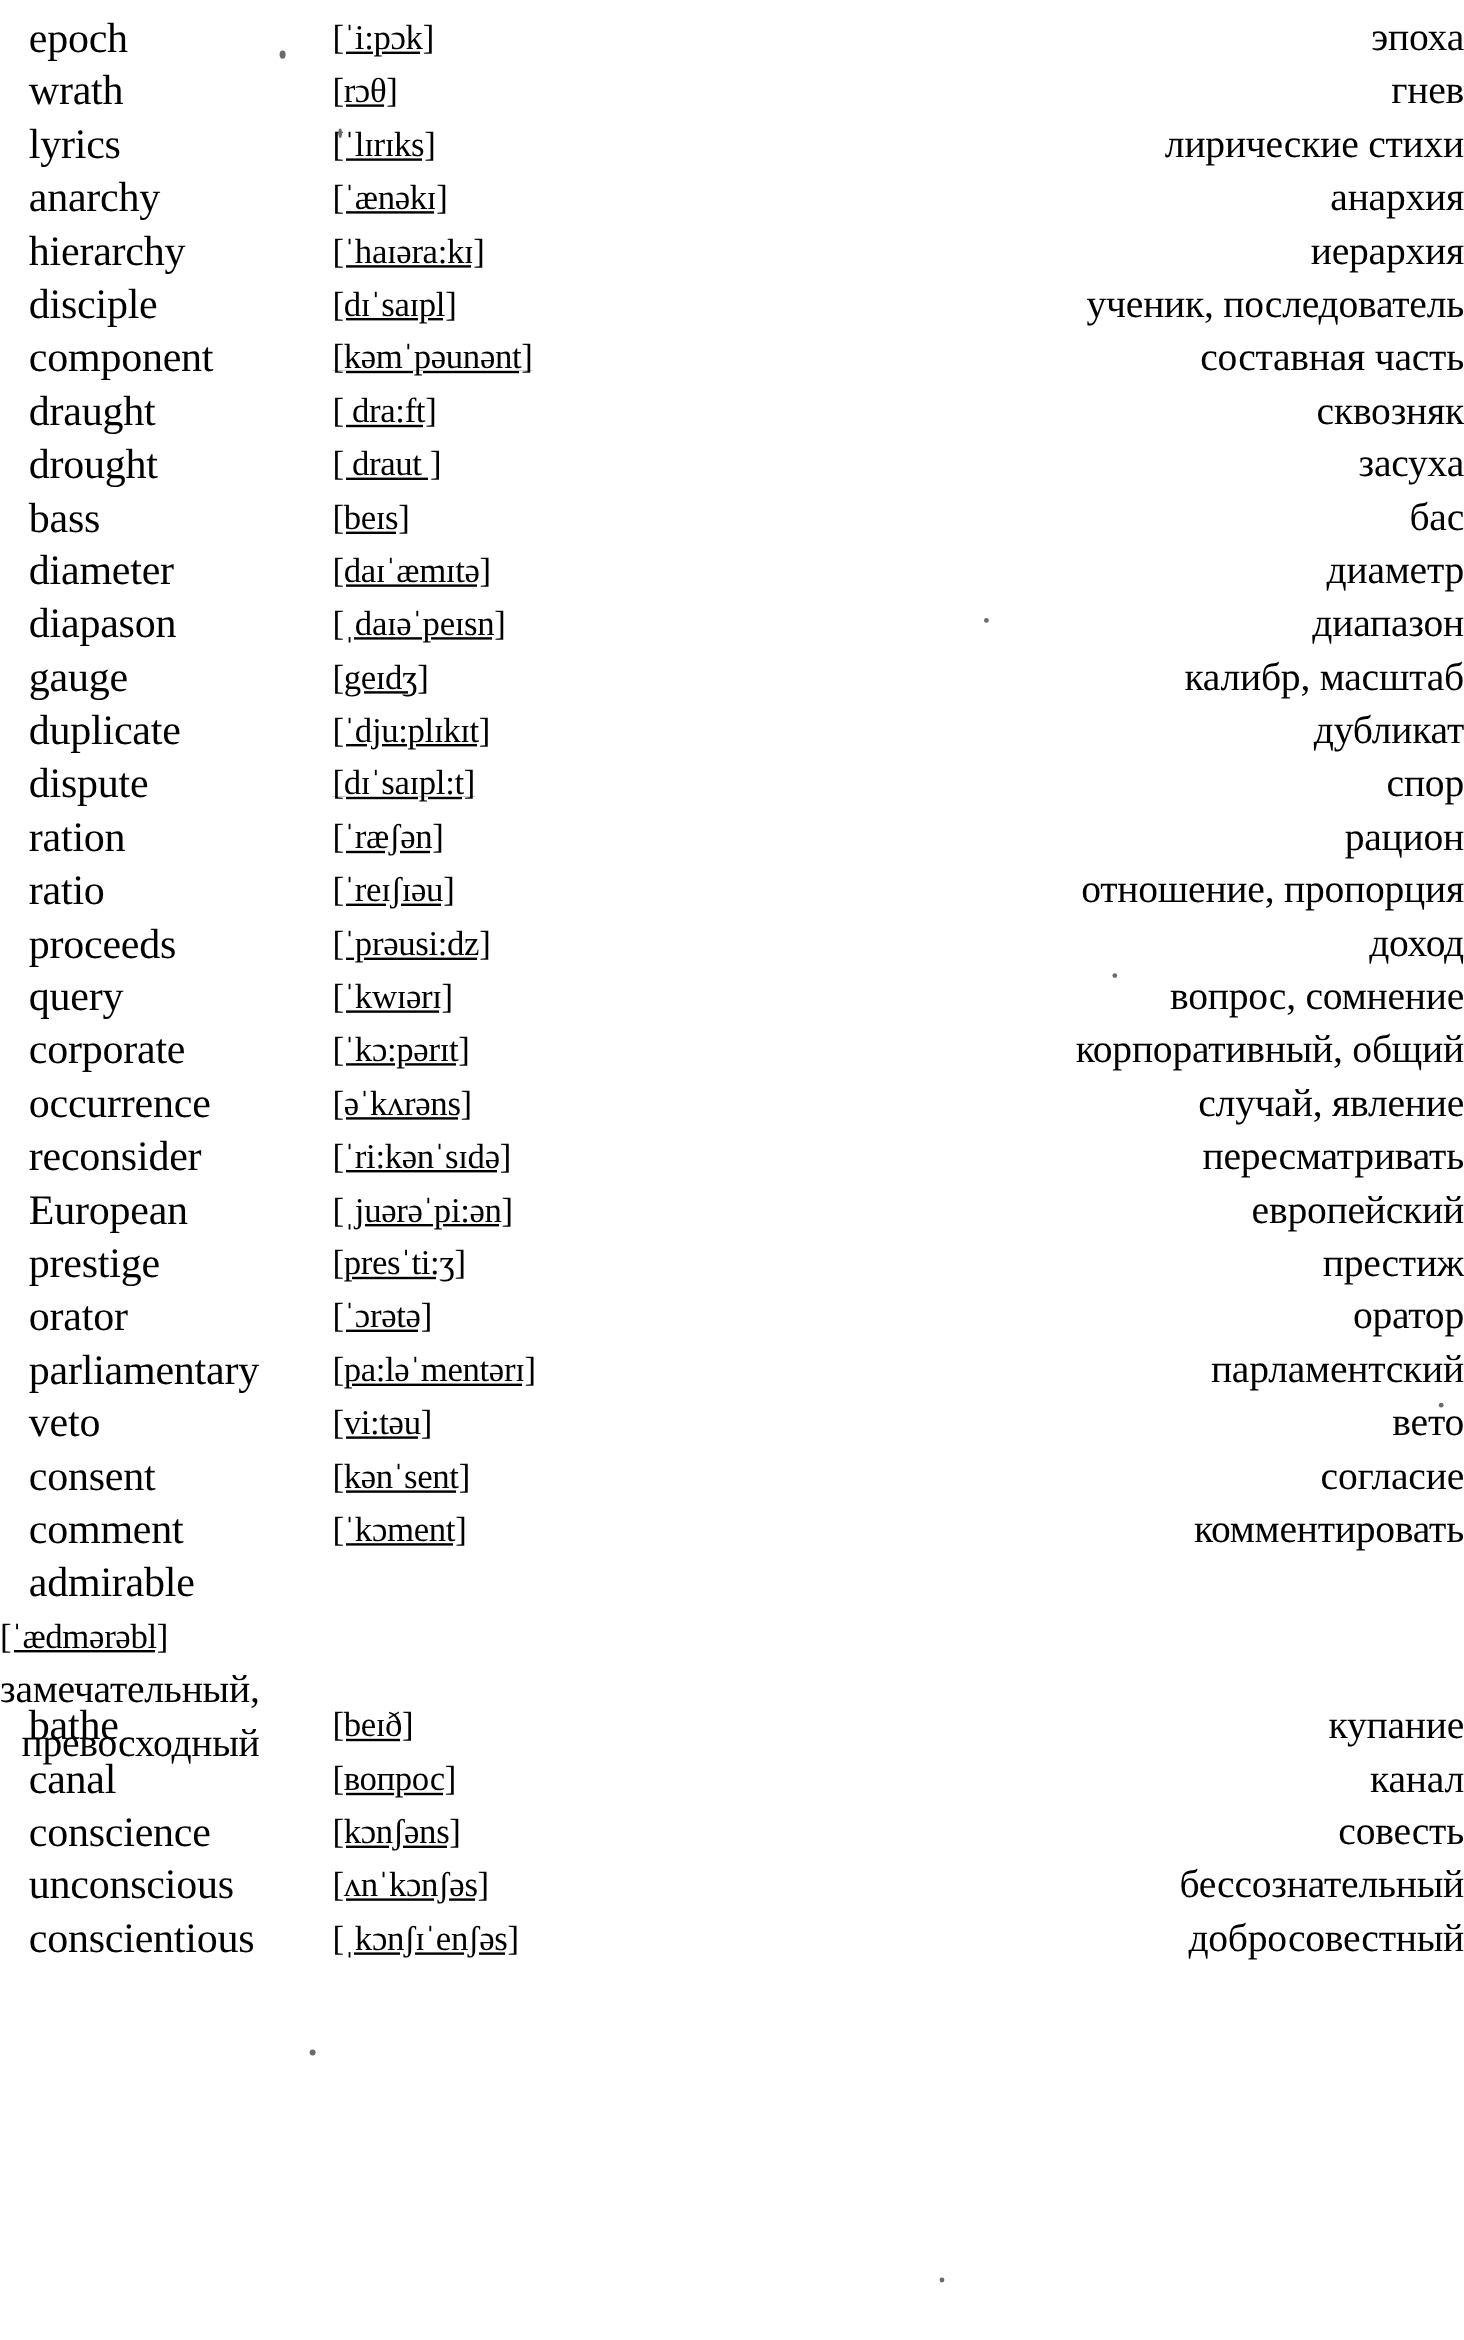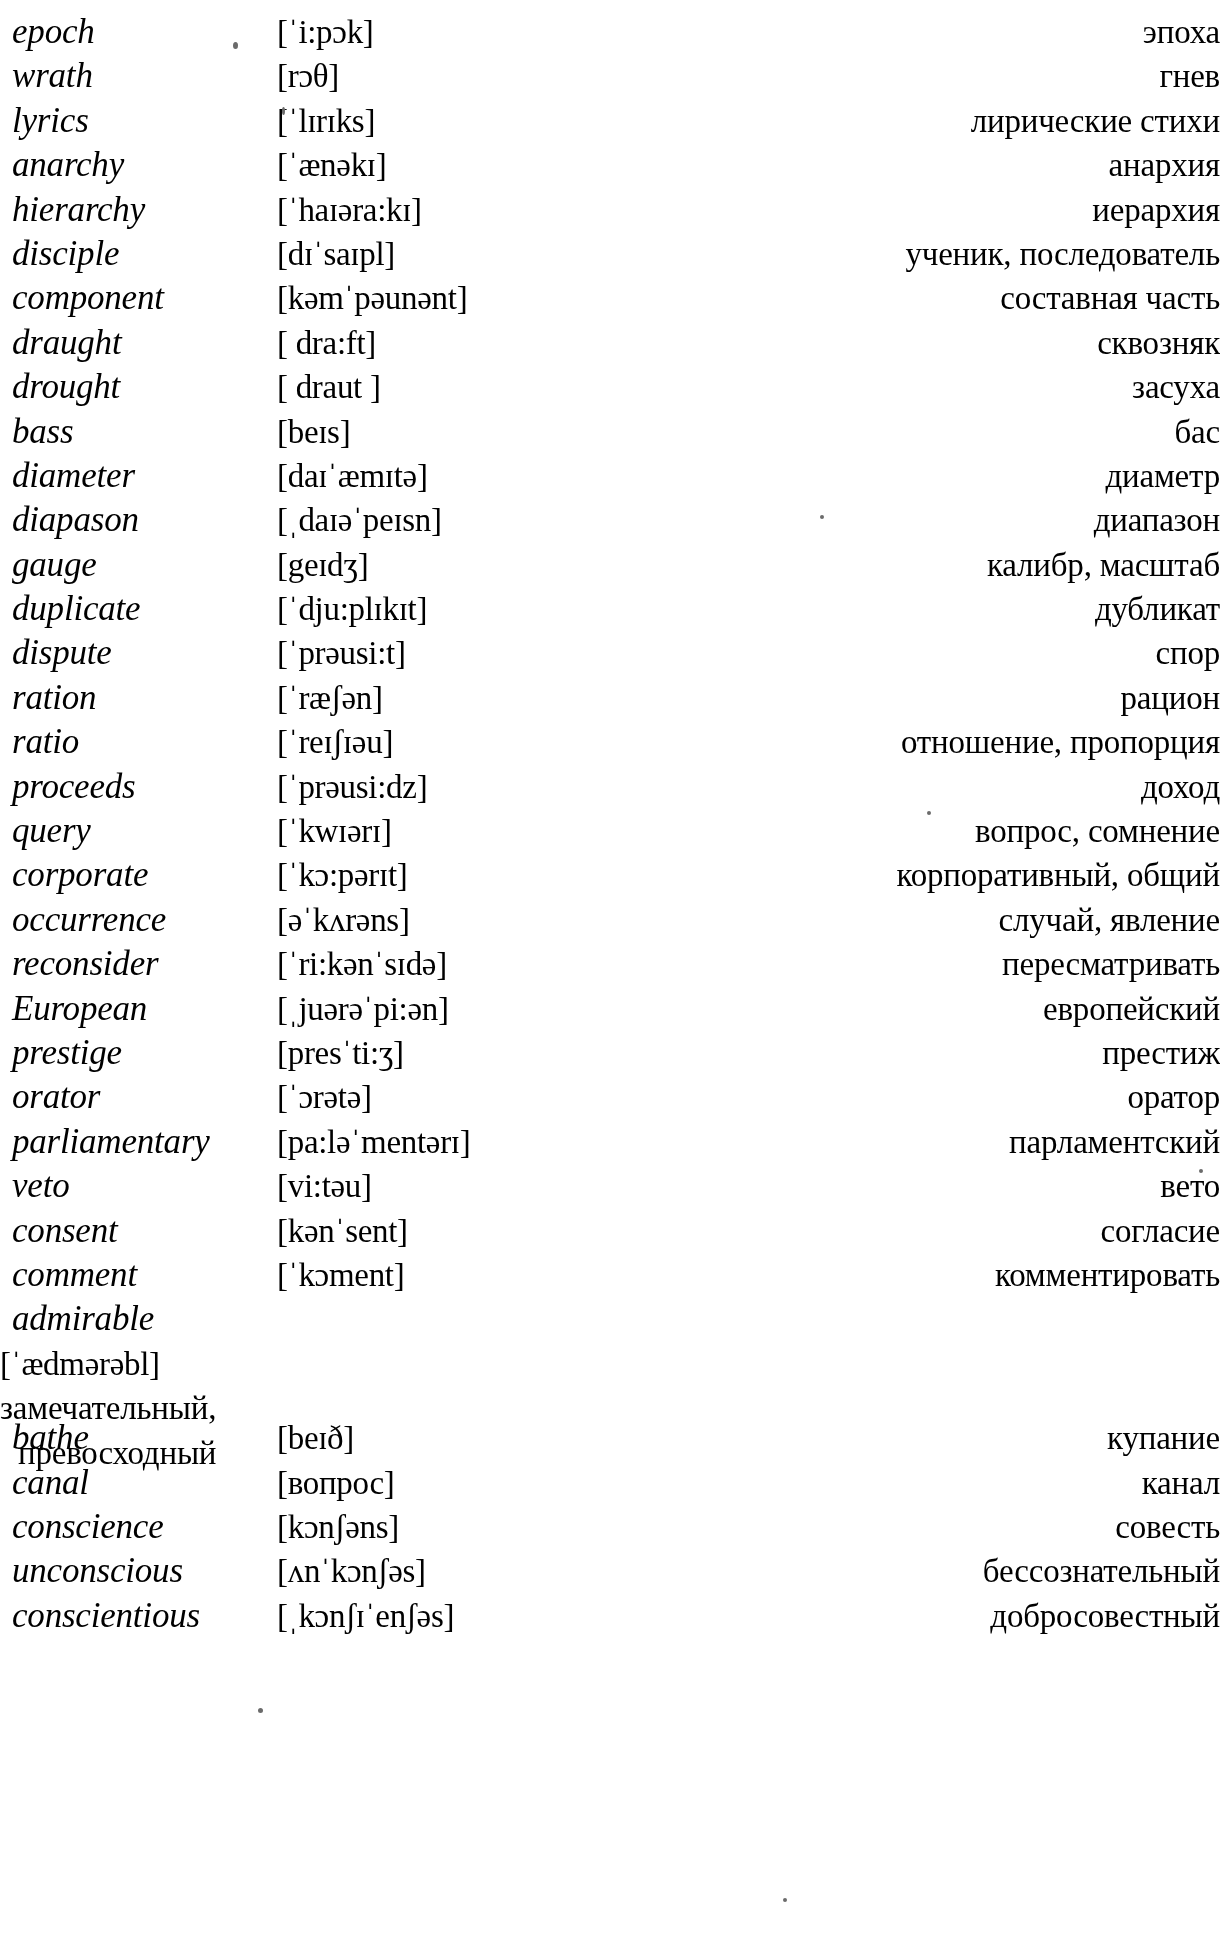--- a/index.html
+++ b/index.html
@@ -35,31 +35,31 @@
   }
   .vocab-row.gap-before {
     margin-top: 30px;
   }
   .vocab-row.tall {
     height: 88.8px;
     flex-direction: column;
   }
   .col-word {
     width: 277px;
-    padding-left: 12px;
+    padding-left: 24px;
     box-sizing: border-box;
     font-size: 35px;
     letter-spacing: -0.2px;
-    font-style: italic;
   }
   .col-ipa {
     width: 280px;
     box-sizing: border-box;
-    font-size: 33px;
+    font-size: 29px;
     letter-spacing: -0.3px;
+    text-decoration: underline;
   }
   .col-ru {
     flex: 1;
     box-sizing: border-box;
     font-size: 33px;
     letter-spacing: -0.2px;
     white-space: normal;
     text-align: right;
   }
   .col-ru .ru-line {
@@ -171,21 +171,21 @@
       </li>
       <li class="vocab-row">
         <span class="col-word">duplicate</span>
         <span class="col-ipa">[ˈdju:plɪkɪt]</span>
         <span class="col-ru">
           <span class="ru-line">дубликат</span>
         </span>
       </li>
       <li class="vocab-row">
         <span class="col-word">dispute</span>
-        <span class="col-ipa">[ˈprəusi:t]</span>
+        <span class="col-ipa">[dɪˈsaɪpl:t]</span>
         <span class="col-ru">
           <span class="ru-line">спор</span>
         </span>
       </li>
       <li class="vocab-row">
         <span class="col-word">ration</span>
         <span class="col-ipa">[ˈræʃən]</span>
         <span class="col-ru">
           <span class="ru-line">рацион</span>
         </span>

